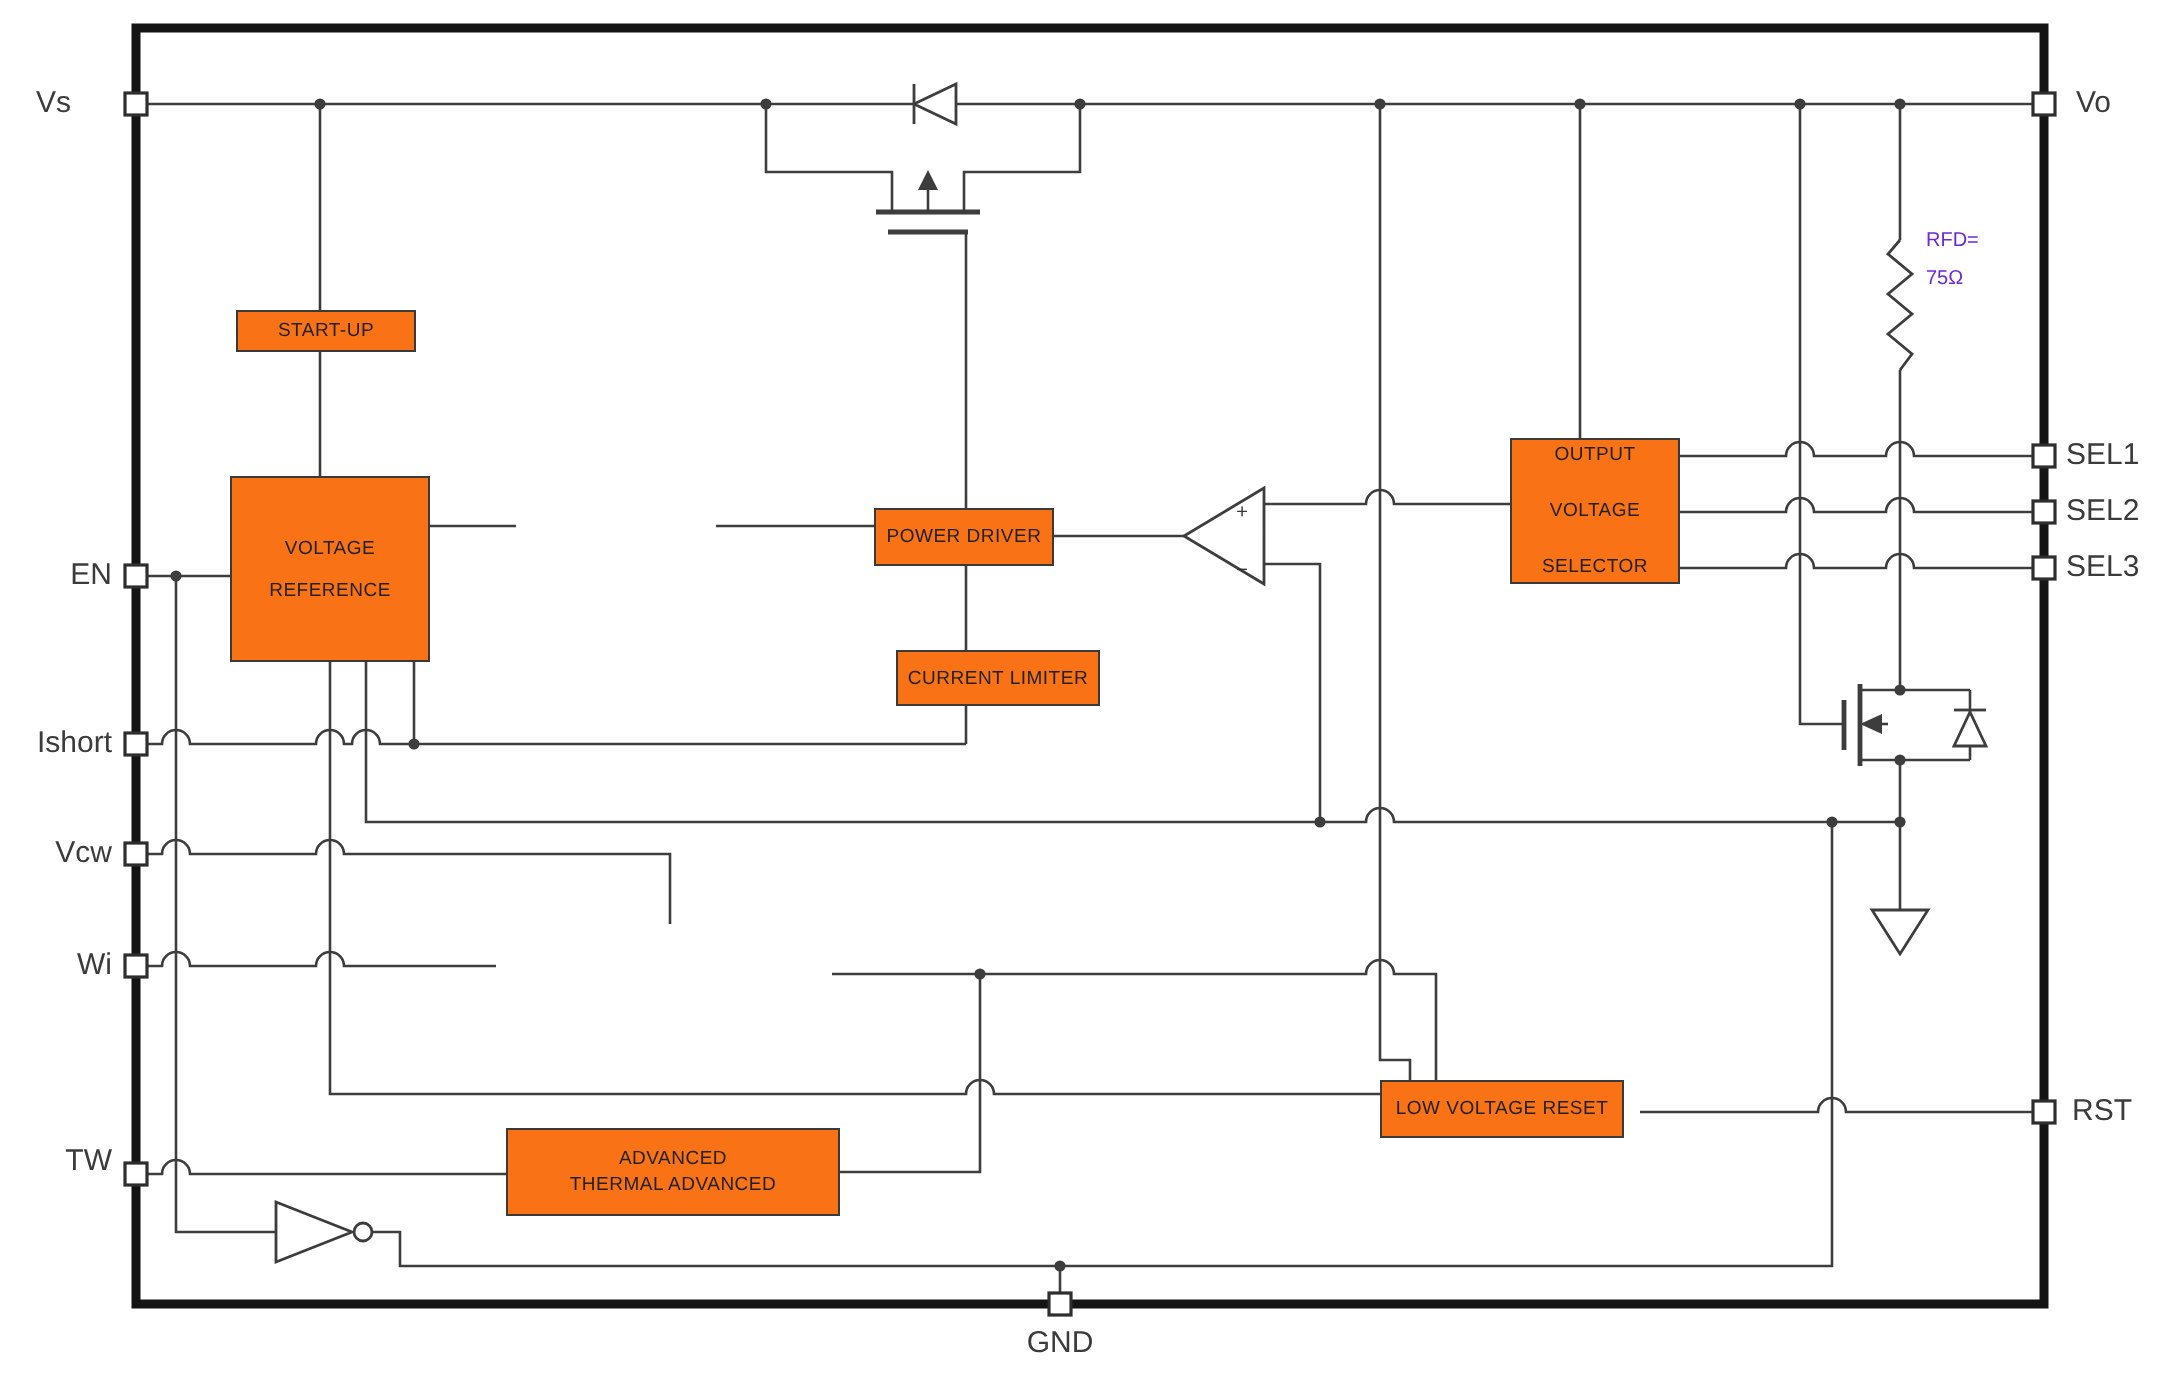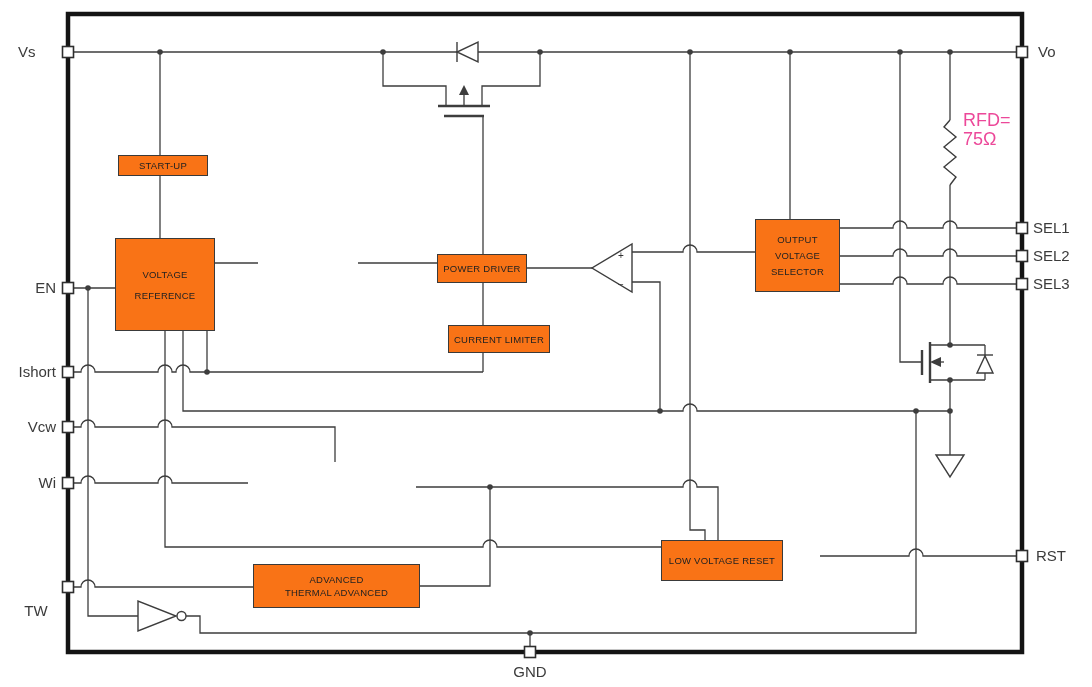--- a/index.html
+++ b/index.html
@@ -7,21 +7,21 @@
   body { width:1092px; height:687px; position:relative; font-family:"Liberation Sans", sans-serif; }
   .canvas { position:absolute; left:0; top:0; width:1092px; height:687px; background:#fff; }
   svg.layer { position:absolute; left:0; top:0; z-index:1; }
   .block {
     position:absolute; background:#f97316; border:1.5px solid #3a3a3a;
     display:flex; flex-direction:column; align-items:center; justify-content:center;
     font-size:9.5px; color:#222; letter-spacing:.25px; text-align:center; line-height:13px;
     z-index:2;
   }
   .pin-label { position:absolute; font-size:15px; color:#3b3b3b; z-index:2; }
-  .anno { position:absolute; font-size:18px; color:#ec4899; line-height:19px; z-index:2; }
+  .anno { position:absolute; font-size:10px; color:#6d28d9; line-height:19px; z-index:2; }
 </style>
 </head>
 <body>
 
 <div class="canvas">
 
   <svg class="layer" width="1092" height="687" viewBox="0 0 1092 687">
 
     <g>
       <rect x="68" y="14" width="954" height="638" fill="none" stroke="#141414" stroke-width="4.5"></rect>
@@ -189,42 +189,42 @@
 
 
   <div class="block" style="left:437px;top:254px;width:90px;height:29px">
     <span>POWER DRIVER</span>
   </div>
 
   <div class="block" style="left:448px;top:325px;width:102px;height:28px">
     <span>CURRENT LIMITER</span>
   </div>
 
-  <div class="block" style="left:755px;top:219px;width:85px;height:73px;gap:3px">
+  <div class="block" style="left:755px;top:219px;width:85px;height:73px;gap:15px">
     <span>OUTPUT</span>
     <span>VOLTAGE</span>
     <span>SELECTOR</span>
   </div>
 
 
-  <div class="block" style="left:661px;top:540px;width:122px;height:41px">
+  <div class="block" style="left:690px;top:540px;width:122px;height:29px">
     <span>LOW VOLTAGE RESET</span>
   </div>
 
   <div class="block" style="left:253px;top:564px;width:167px;height:44px">
     <span>ADVANCED</span>
     <span>THERMAL ADVANCED</span>
   </div>
 
   <div class="pin-label" style="left:18px;top:43px;width:38px;text-align:left">Vs</div>
   <div class="pin-label" style="left:18px;top:279px;width:38px;text-align:right">EN</div>
   <div class="pin-label" style="left:8px;top:363px;width:48px;text-align:right">Ishort</div>
   <div class="pin-label" style="left:12px;top:418px;width:44px;text-align:right">Vcw</div>
   <div class="pin-label" style="left:18px;top:474px;width:38px;text-align:right">Wi</div>
-  <div class="pin-label" style="left:16px;top:602px;width:40px;text-align:center">TW</div>
+  <div class="pin-label" style="left:16px;top:572px;width:40px;text-align:right">TW</div>
   <div class="pin-label" style="left:1038px;top:43px">Vo</div>
   <div class="pin-label" style="left:1033px;top:219px">SEL1</div>
   <div class="pin-label" style="left:1033px;top:247px">SEL2</div>
   <div class="pin-label" style="left:1033px;top:275px">SEL3</div>
   <div class="pin-label" style="left:1036px;top:547px">RST</div>
   <div class="pin-label" style="left:505px;top:663px;width:50px;text-align:center">GND</div>
 
   <div class="anno" style="left:963px;top:111px">
     <div>RFD=</div>
     <div>75Ω</div>

